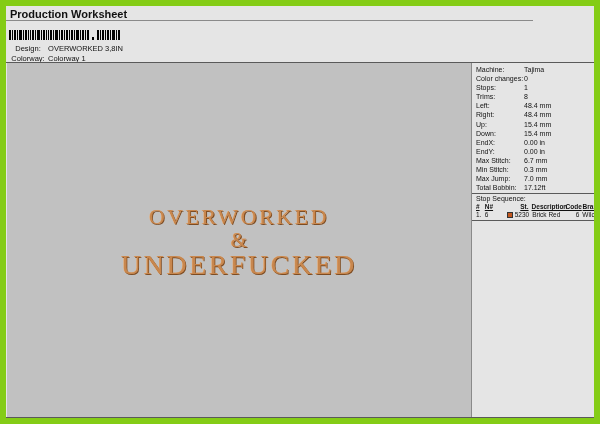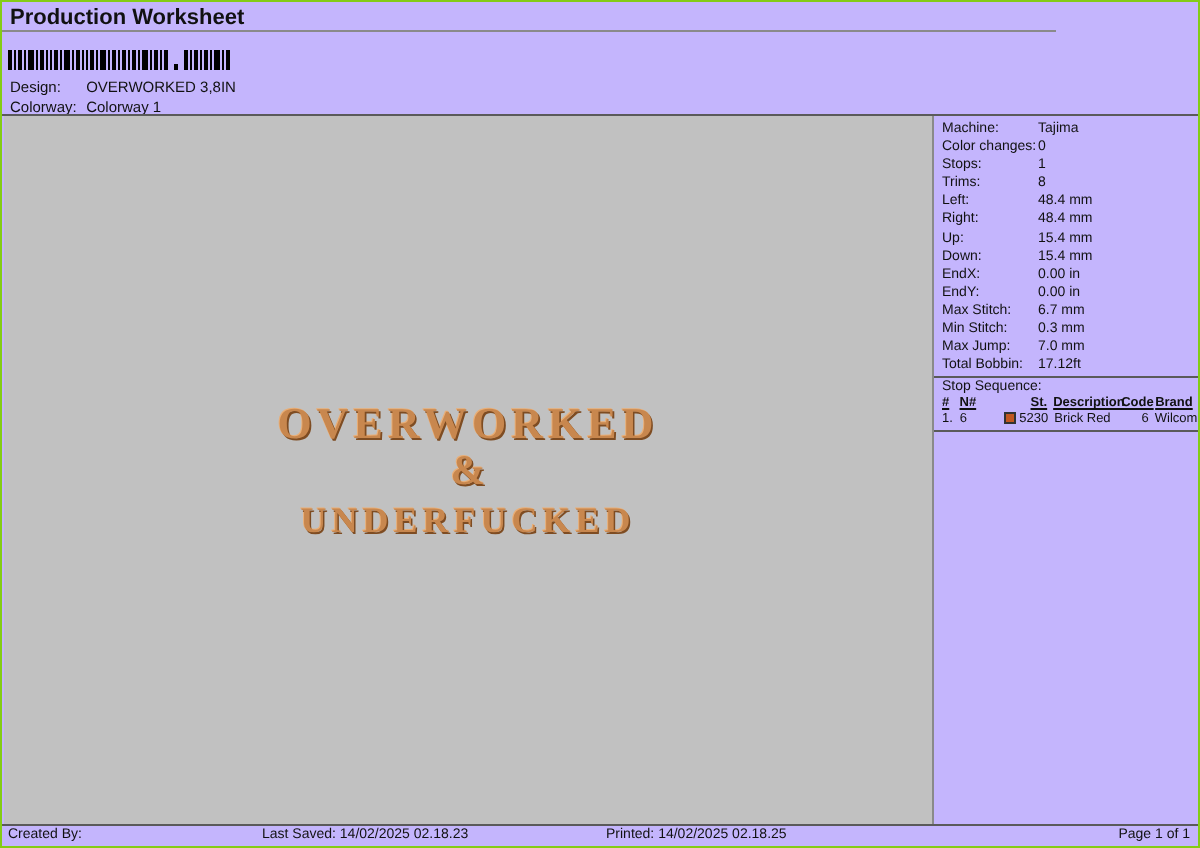--- a/index.html
+++ b/index.html
@@ -1,41 +1,41 @@
 <!DOCTYPE html>
 <html><head>
 <meta charset="utf-8">
 <style>
   * { margin: 0; padding: 0; box-sizing: border-box; }
   html, body { width: 600px; height: 424px; background: #fff; font-family: "Liberation Sans", sans-serif; }
-  .page { position: absolute; left: 0; top: 0; width: 600px; height: 424px; border: 1px solid #84cc16; background: #c4b5fd; overflow: hidden; }
+  .page { position: absolute; left: 0; top: 0; width: 600px; height: 424px; border: 6px solid #84cc16; background: #e5e5e5; overflow: hidden; }
 
   
   .hdr-title { position: absolute; left: 4px; top: 2px; font-size: 11px; font-weight: bold; color: #111; }
   .title-rule { position: absolute; left: 0; top: 14px; width: 527px; border-top: 1px solid #8a8a8a; }
   .hdr-subtitle { position: absolute; left: 4px; top: 16px; font-size: 7.5px; color: #222; }
   .barcode { position: absolute; left: 3px; top: 24px; width: 112px; height: 10px; }
   .hdr-row { position: absolute; left: 4px; font-size: 7.5px; color: #111; white-space: nowrap; }
-  .hdr-row .lbl { display: inline-block; width: 36px; }
+  .hdr-row .lbl { display: inline-block; width: 36px; text-align: center; }
   .row-design { top: 38px; }
   .row-colorway { top: 47.5px; }
   .header-rule { position: absolute; left: 0; top: 56px; width: 598px; border-top: 1px solid #5a5a5a; }
 
   
   .stats-box { position: absolute; left: 527px; top: 0; width: 71px; height: 56px; border-left: 1px solid #5a5a5a; padding: 3px 0 0 4px; background: #fff; }
   .stats-row { font-size: 7.5px; line-height: 10.3px; color: #111; white-space: nowrap; }
   .stats-row .lbl { display: inline-block; width: 34px; }
 
   
   .canvas { position: absolute; left: 1px; top: 57px; width: 465px; height: 354px; background: #c1c1c1; border-right: 1px solid #8a8a8a; text-align: center; }
-  .emb { font-family: "Liberation Serif", "DejaVu Serif", serif; font-weight: bold; color: #c8874e;
+  .emb { font-family: "Liberation Serif", "DejaVu Serif", serif; font-weight: normal; color: #c8874e;
          text-shadow: 0.8px 0.8px 0 #7e4c22, -0.5px -0.5px 0 #e9ae76; }
   .emb-line1 { padding-top: 143px; font-size: 22px; letter-spacing: 2.5px; line-height: 22px; }
   .emb-line2 { font-size: 21px; line-height: 25px; letter-spacing: 0; }
-  .emb-line3 { font-size: 18px; letter-spacing: 2.5px; line-height: 24px; }
+  .emb-line3 { font-size: 28px; letter-spacing: 2.5px; line-height: 24px; }
 
   
   .machine { position: absolute; left: 467px; top: 59px; width: 131px; padding-left: 3px; }
   .m-row { font-size: 7px; line-height: 9.1px; color: #111; white-space: nowrap; }
   .m-row .lbl { display: inline-block; width: 48px; }
   .machine-rule { position: absolute; left: 466px; top: 187px; width: 132px; border-top: 1px solid #5a5a5a; }
 
   .stop-title { position: absolute; left: 470px; top: 189px; font-size: 7px; color: #111; }
   .ss { position: absolute; left: 467px; width: 131px; padding-left: 3px; font-size: 6.5px; white-space: nowrap; display: flex; align-items: center; color: #111; }
   .ss-header { top: 197px; font-weight: bold; }

